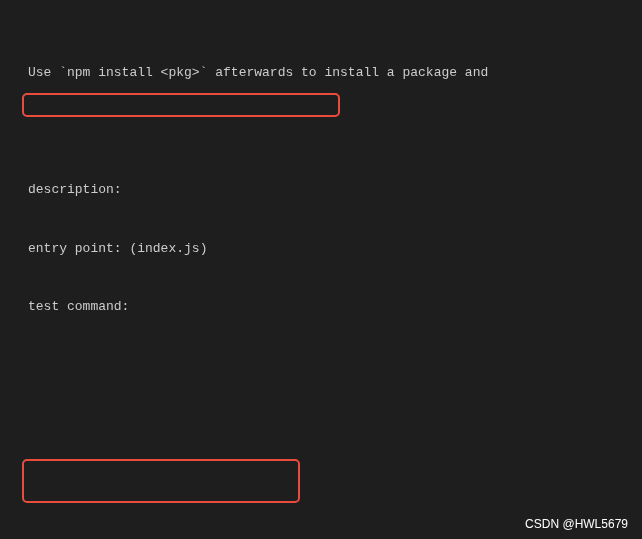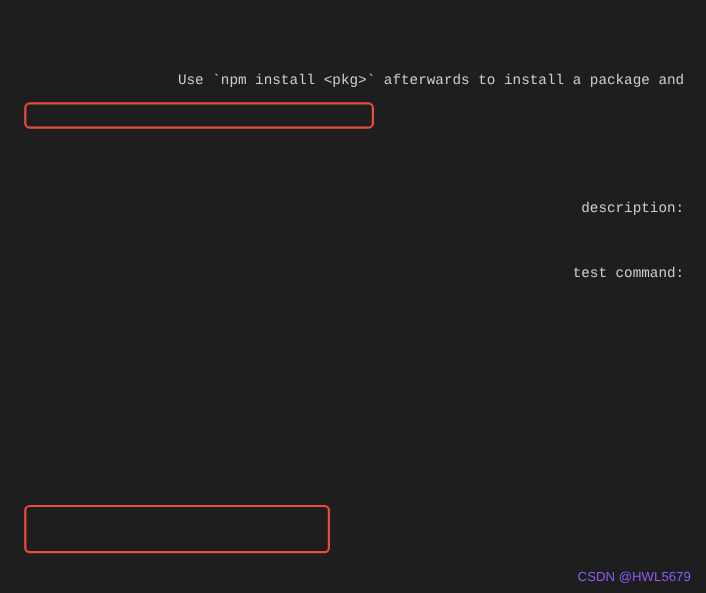--- a/index.html
+++ b/index.html
@@ -18,21 +18,20 @@
       padding: 24px 20px 8px 28px;
       position: relative;
       overflow: hidden;
     }
     .terminal {
       white-space: pre-wrap;
     }
     .line {
       display: block;
       min-height: 1.5em;
-      text-align: right;
     }
     .highlight-box {
       position: absolute;
       border: 2px solid #e74c3c;
       border-radius: 5px;
       background: transparent;
       pointer-events: none;
     }
     .box1 {
       top: 93px;
@@ -43,32 +42,33 @@
     .box2 {
       top: 459px;
       left: 22px;
       width: 278px;
       height: 44px;
     }
     .watermark {
       position: absolute;
       bottom: 6px;
       right: 14px;
-      color: #8b5cf6;
+      color: #ffffff;
       font-size: 12px;
       font-family: Arial, sans-serif;
     }
   </style>
 </head>
 <body>
 
 <div class="terminal">
   <span class="line">Use `npm install &lt;pkg&gt;` afterwards to install a package and</span>
   <span class="line"> </span>
   <span class="line">description:</span>
+  <span class="line">entry point: (index.js)</span>
   <span class="line">test command:</span>
   
   
   
   
   
   
   
   
   

